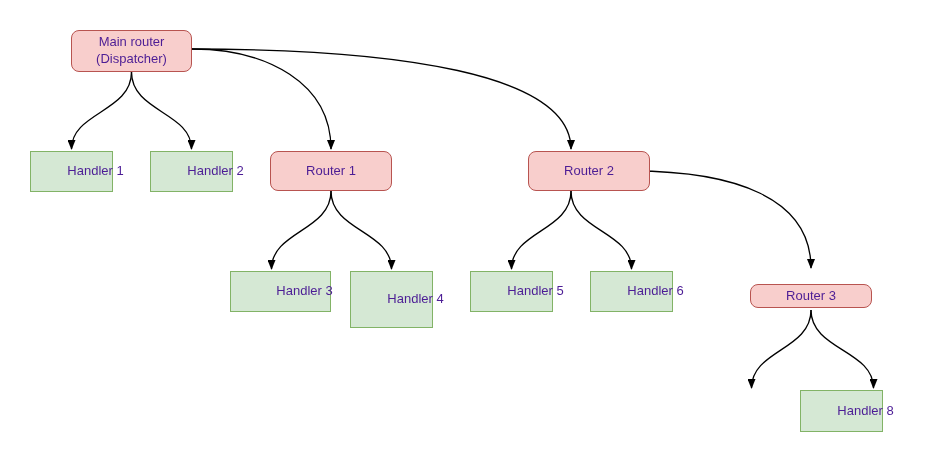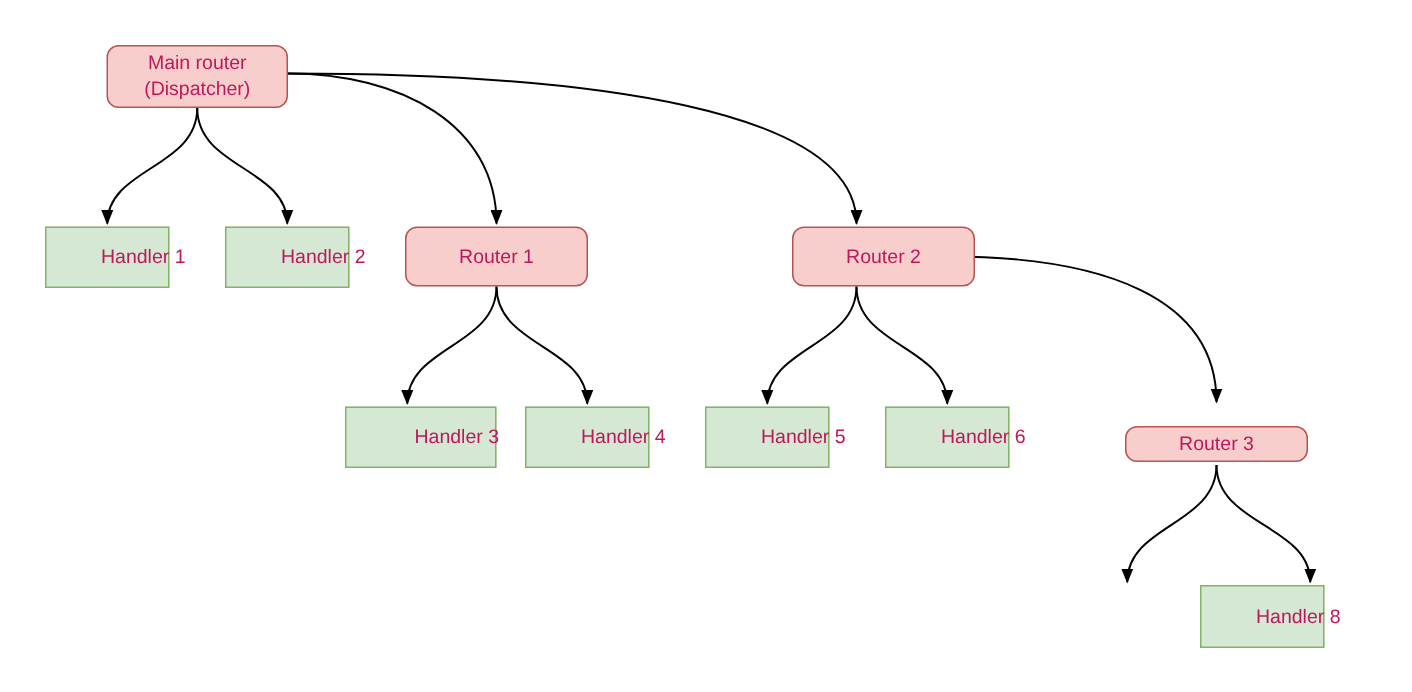--- a/index.html
+++ b/index.html
@@ -29,21 +29,21 @@
   }
   .node {
     position: absolute;
     display: flex;
     flex-direction: column;
     align-items: center;
     justify-content: center;
     text-align: center;
     font-size: 13px;
     line-height: 1.3;
-    color: #be185d;
+    color: #4c1d95;
     box-sizing: border-box;
     white-space: nowrap;
   }
   .node.router {
     background: #f8cecc;
     border: 1px solid #b85450;
     border-radius: 8px;
   }
   .node.handler {
     background: #d5e8d4;
@@ -94,21 +94,21 @@
   </div>
 
   <div class="node router" style="left:528px; top:151px; width:122px; height:40px;">
     <span>Router 2</span>
   </div>
 
   <div class="node handler" style="left:230px; top:271px; width:101px; height:41px;">
     <span>Handler 3</span>
   </div>
 
-  <div class="node handler" style="left:350px; top:271px; width:83px; height:41px;justify-content:center;">
+  <div class="node handler" style="left:350px; top:271px; width:83px; height:57px;justify-content:center;">
     <span>Handler 4</span>
   </div>
 
   <div class="node handler" style="left:470px; top:271px; width:83px; height:41px;">
     <span>Handler 5</span>
   </div>
 
   <div class="node handler" style="left:590px; top:271px; width:83px; height:41px;">
     <span>Handler 6</span>
   </div>

